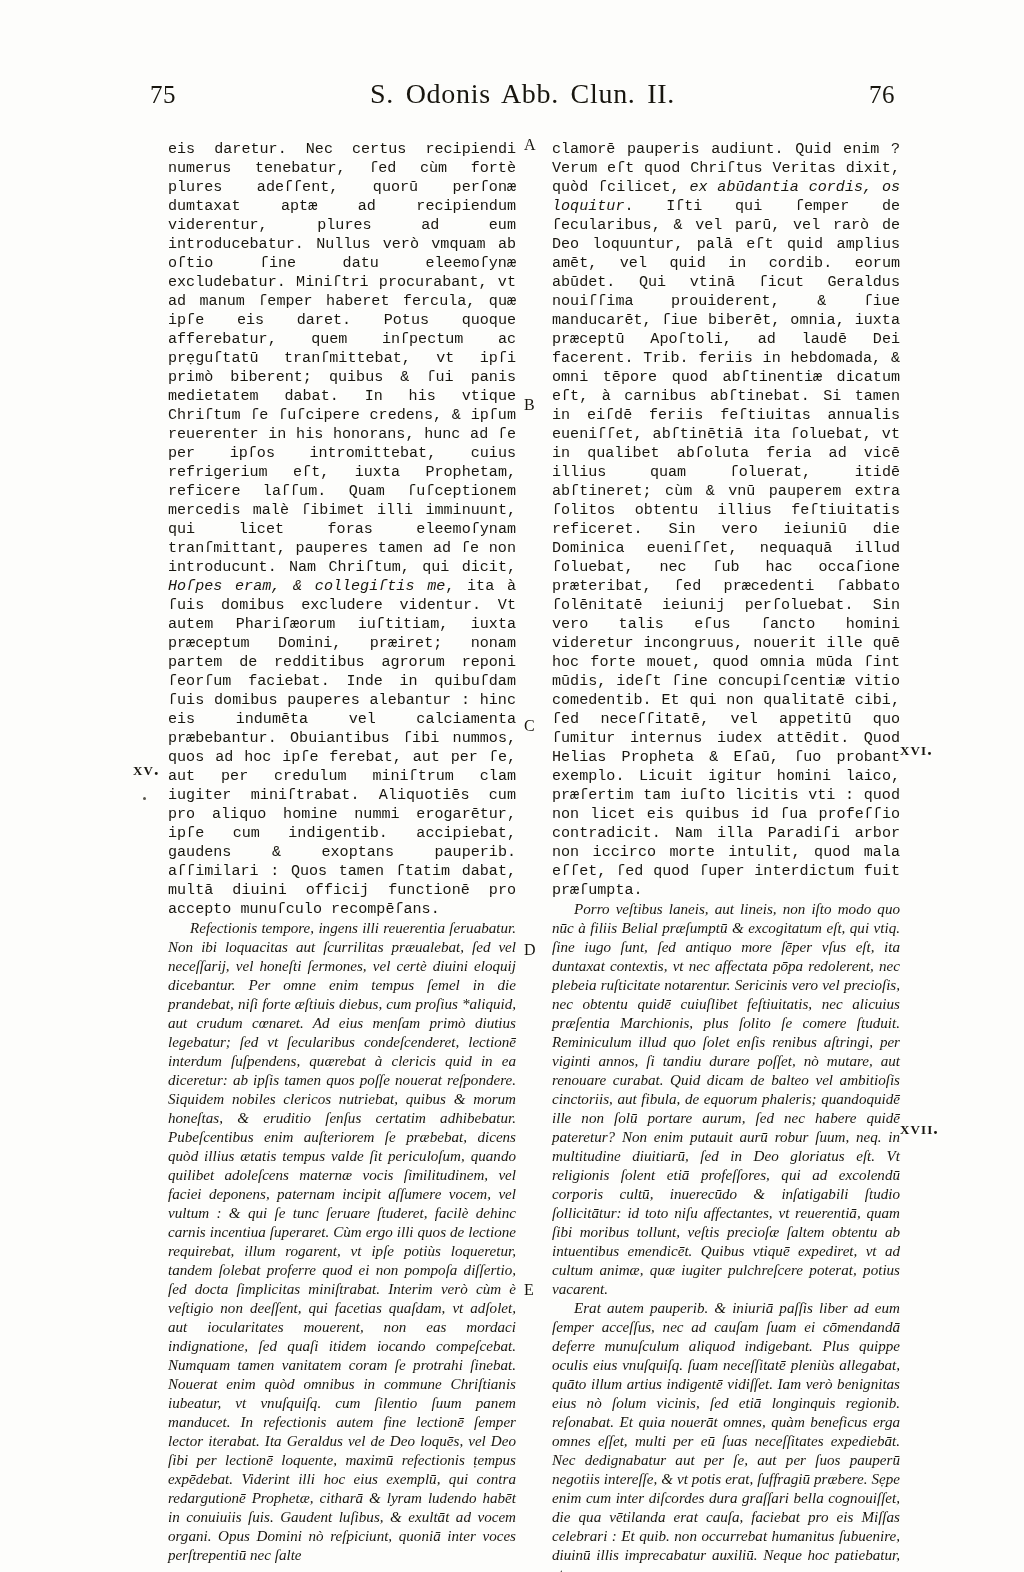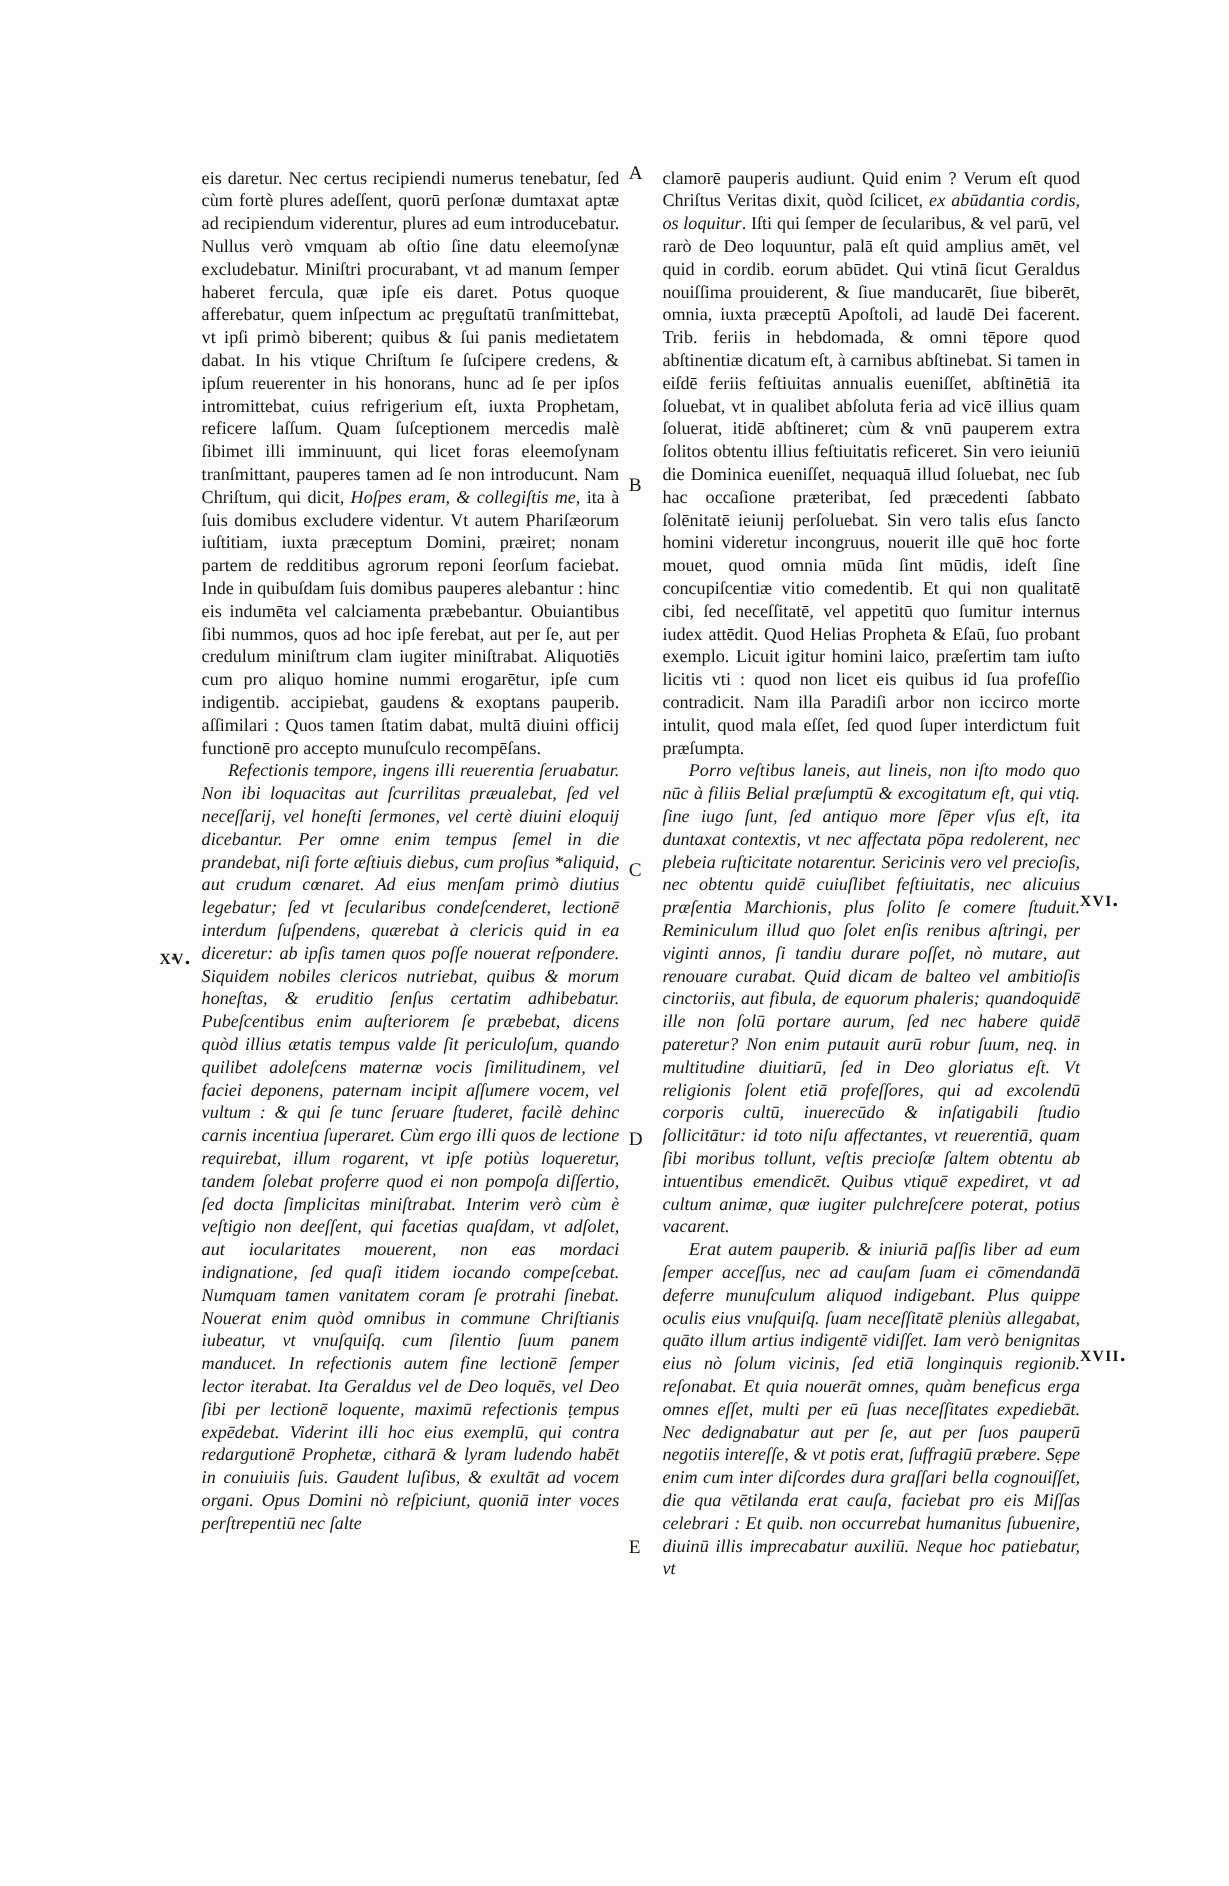--- a/index.html
+++ b/index.html
@@ -69,20 +69,21 @@
 
   .col p {
     margin: 0;
   }
   .col p.indent {
     text-indent: 22px;
     font-style: italic;
   }
   .col p.cont {
     text-indent: 0;
+    font-family: Liberation Mono, monospace;
   }
   .it { font-style: italic; }
 
   
   .col p { text-align-last: left; }
 
   
   .margin-letter {
     position: absolute;
     font-size: 16px;
@@ -104,22 +105,27 @@
     background: #3a372e;
     border-radius: 50%;
     opacity: .85;
   }
 </style>
 </head>
 <body>
 
 <div class="page">
 
+  <div class="header">
+    <span class="folio">75</span>
+    <span class="header-title">S. Odonis Abb. Clun. II.</span>
+    <span class="folio">76</span>
+  </div>
 
-  <div class="margin-num" style="left:133px; top:787px;">xv.</div>
+  <div class="margin-num" style="left:133px; top:759px;">xv.</div>
   <div class="speck" style="left:143px; top:797px;"></div>
 
   <div class="margin-num" style="left:900px; top:739px;">xvi.</div>
 
   <div class="margin-num" style="left:900px; top:1118px;">xvii.</div>
 
   <div class="margin-letter" style="left:524px; top:136px;">A</div>
   <div class="margin-letter" style="left:524px; top:396px;">B</div>
   <div class="margin-letter" style="left:524px; top:717px;">C</div>
   <div class="margin-letter" style="left:524px; top:941px;">D</div>

